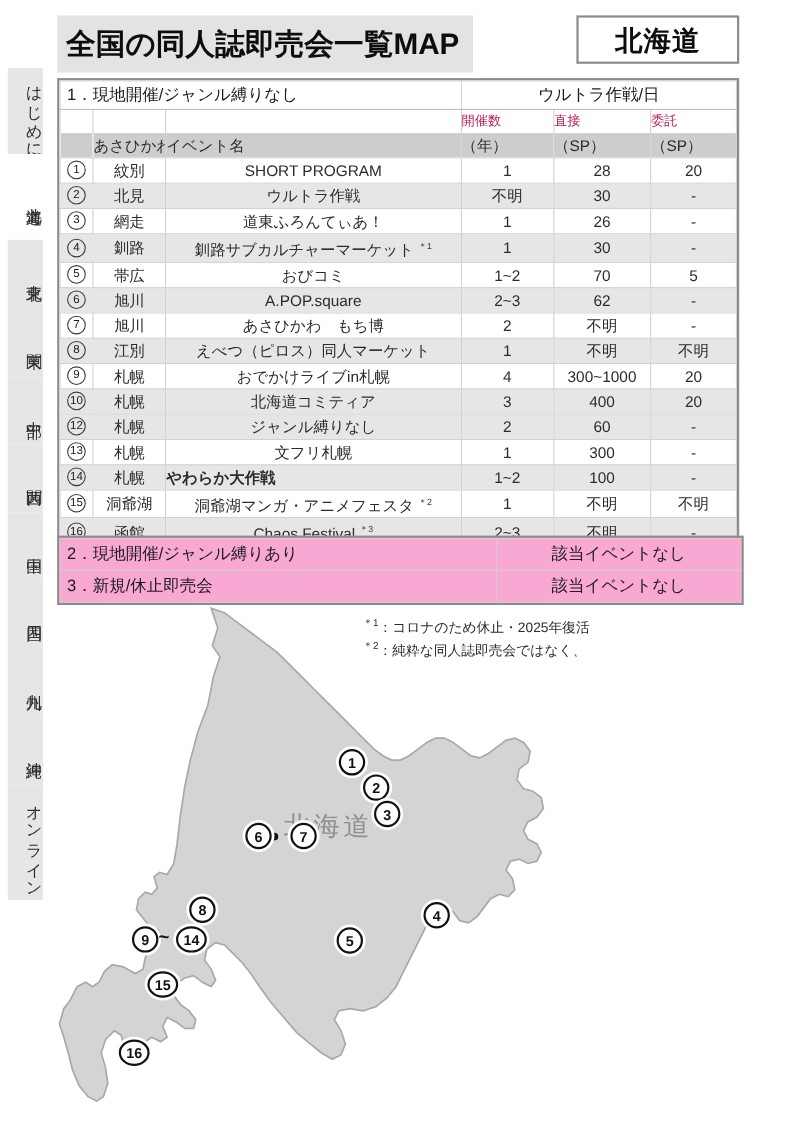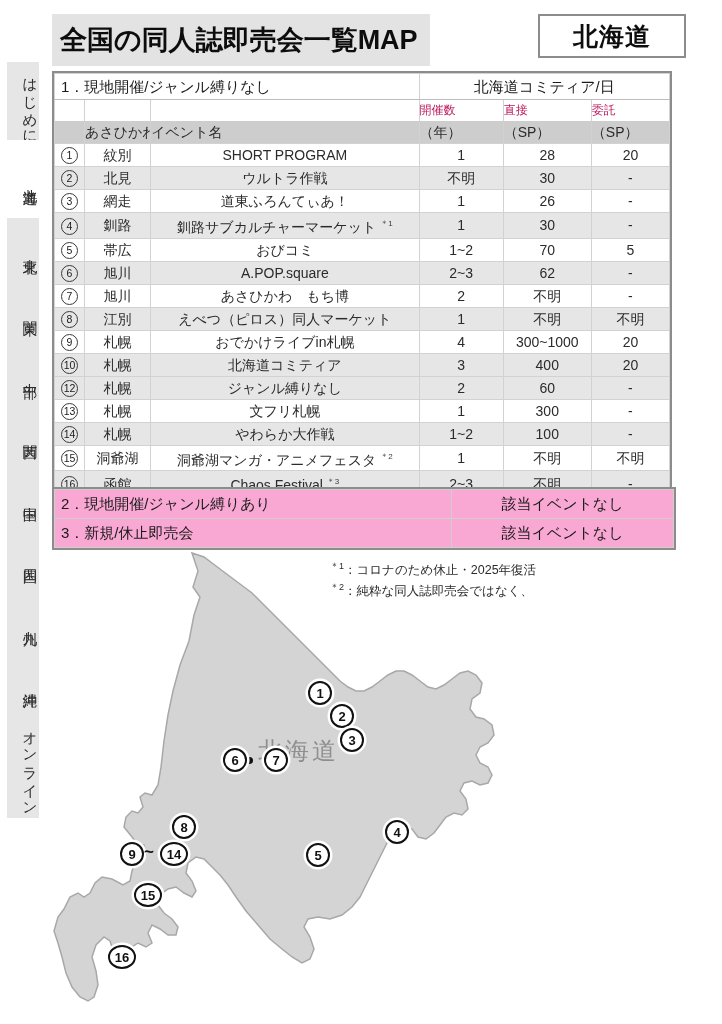--- a/index.html
+++ b/index.html
@@ -27,21 +27,21 @@
     text-align:center;
     padding:6px 0;
     box-sizing:border-box;
     white-space:nowrap;
   }
   .side-item.shade{background:#e6e6e6;}
   .side-item.active{background:#ffffff;border-left:none;}
 
   
   #header{
-    position:absolute;left:52px;top:14px;width:620px;height:52px;padding-left:14px;
+    position:absolute;left:52px;top:14px;width:620px;height:52px;
   }
   #title-band{
     position:absolute;left:0;top:0;width:378px;height:52px;
     background:#e3e3e3;
   }
   #main-title{
     position:absolute;left:8px;top:8px;
     font-size:27px;font-weight:bold;letter-spacing:0px;
     color:#0d0d0d;
     white-space:nowrap;
@@ -185,21 +185,21 @@
       <col class="c-no">
         <col class="c-city">
         <col class="c-event">
       <col class="c-times">
         <col class="c-direct">
         <col class="c-proxy">
     </colgroup>
     <tbody id="t1-body">
       <tr class="head1">
         <td class="h1-left" colspan="3">1．現地開催/ジャンル縛りなし</td>
-        <td class="h1-right" colspan="3">北海道コミティア/日</td>
+        <td class="h1-right" colspan="3">ウルトラ作戦/日</td>
       </tr>
       <tr class="head2">
         <td class="nb"></td>
         <td class="nb"></td>
         <td class="nb"></td>
         <td>開催数</td>
         <td>直接</td>
         <td>委託</td>
       </tr>
       <tr class="head3">
@@ -302,21 +302,21 @@
           <td class="num-circle"><span class="circ">13</span></td>
           <td style="text-align: center;">札幌</td>
           <td style="text-align: center;"><span>文フリ札幌</span></td>
           <td style="text-align: center;">1</td>
           <td style="text-align: center;">300</td>
           <td style="text-align: center;">-</td>
         </tr>
         <tr class="alt">
           <td class="num-circle"><span class="circ">14</span></td>
           <td style="text-align: center;">札幌</td>
-          <td style="text-align: center;"><span>やわらか大作戦</span></td>
+          <td style=" font-weight: bold;"><span>やわらか大作戦</span></td>
           <td style="text-align: center;">1~2</td>
           <td style="text-align: center;">100</td>
           <td style="text-align: center;">-</td>
         </tr>
         <tr>
           <td class="num-circle"><span class="circ">15</span></td>
           <td style="text-align: center;">洞爺湖</td>
           <td style="text-align: center;"><span>洞爺湖マンガ・アニメフェスタ</span> <span class="sup">＊2</span></td>
           <td style="text-align: center;">1</td>
           <td style="text-align: center;">不明</td>

